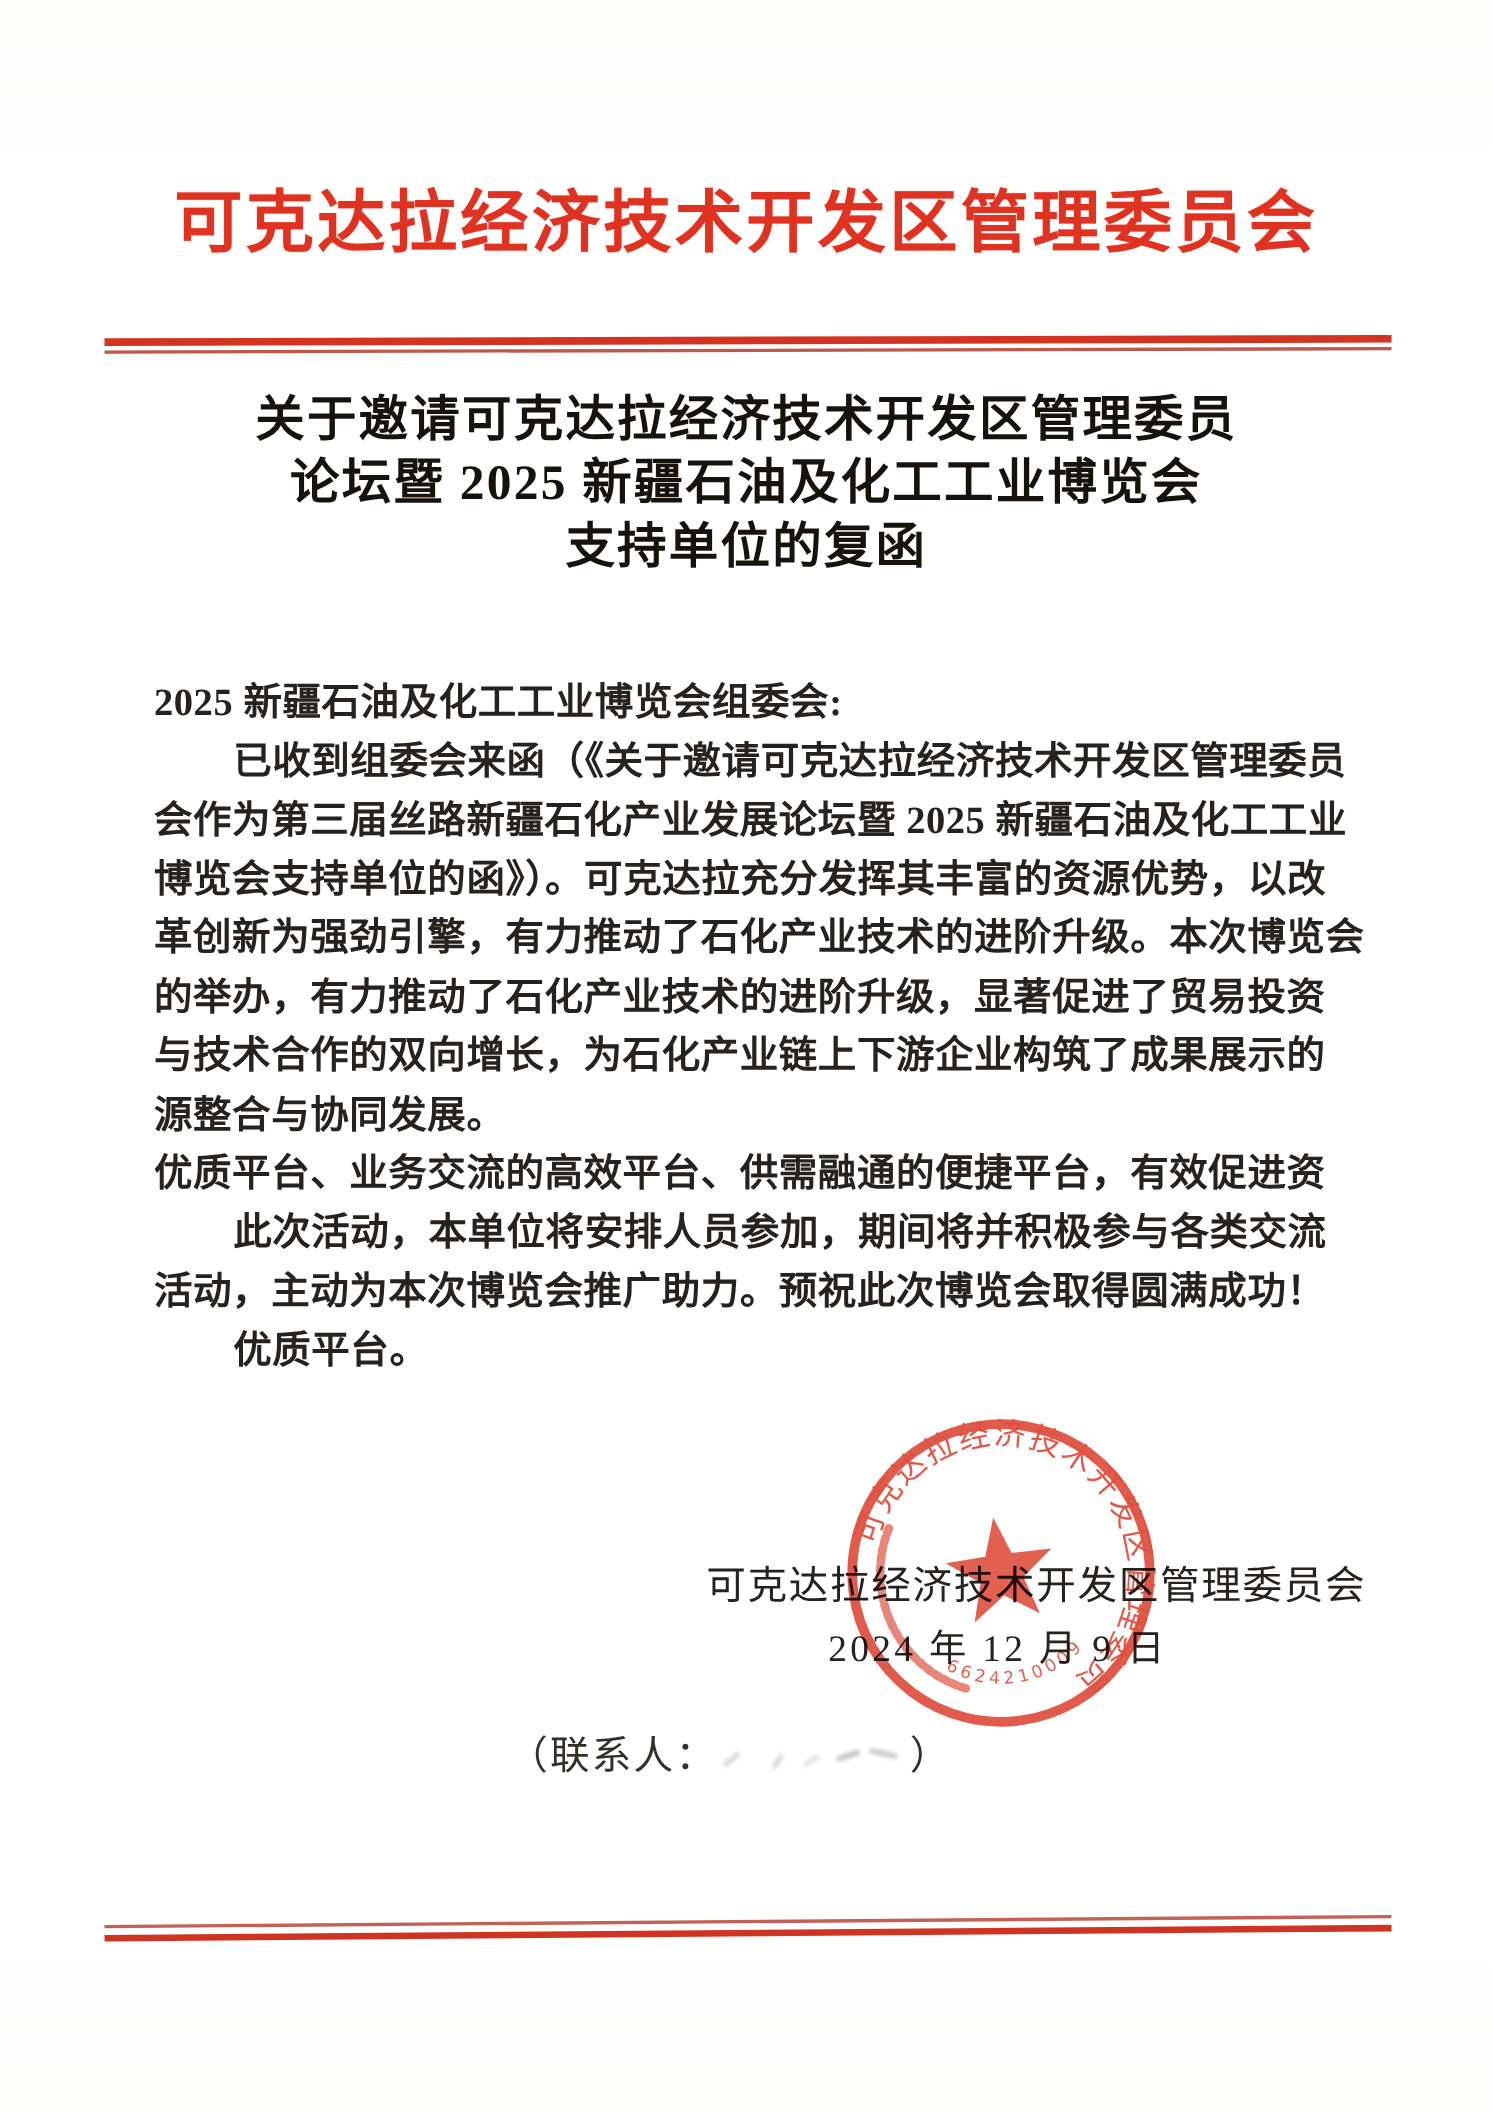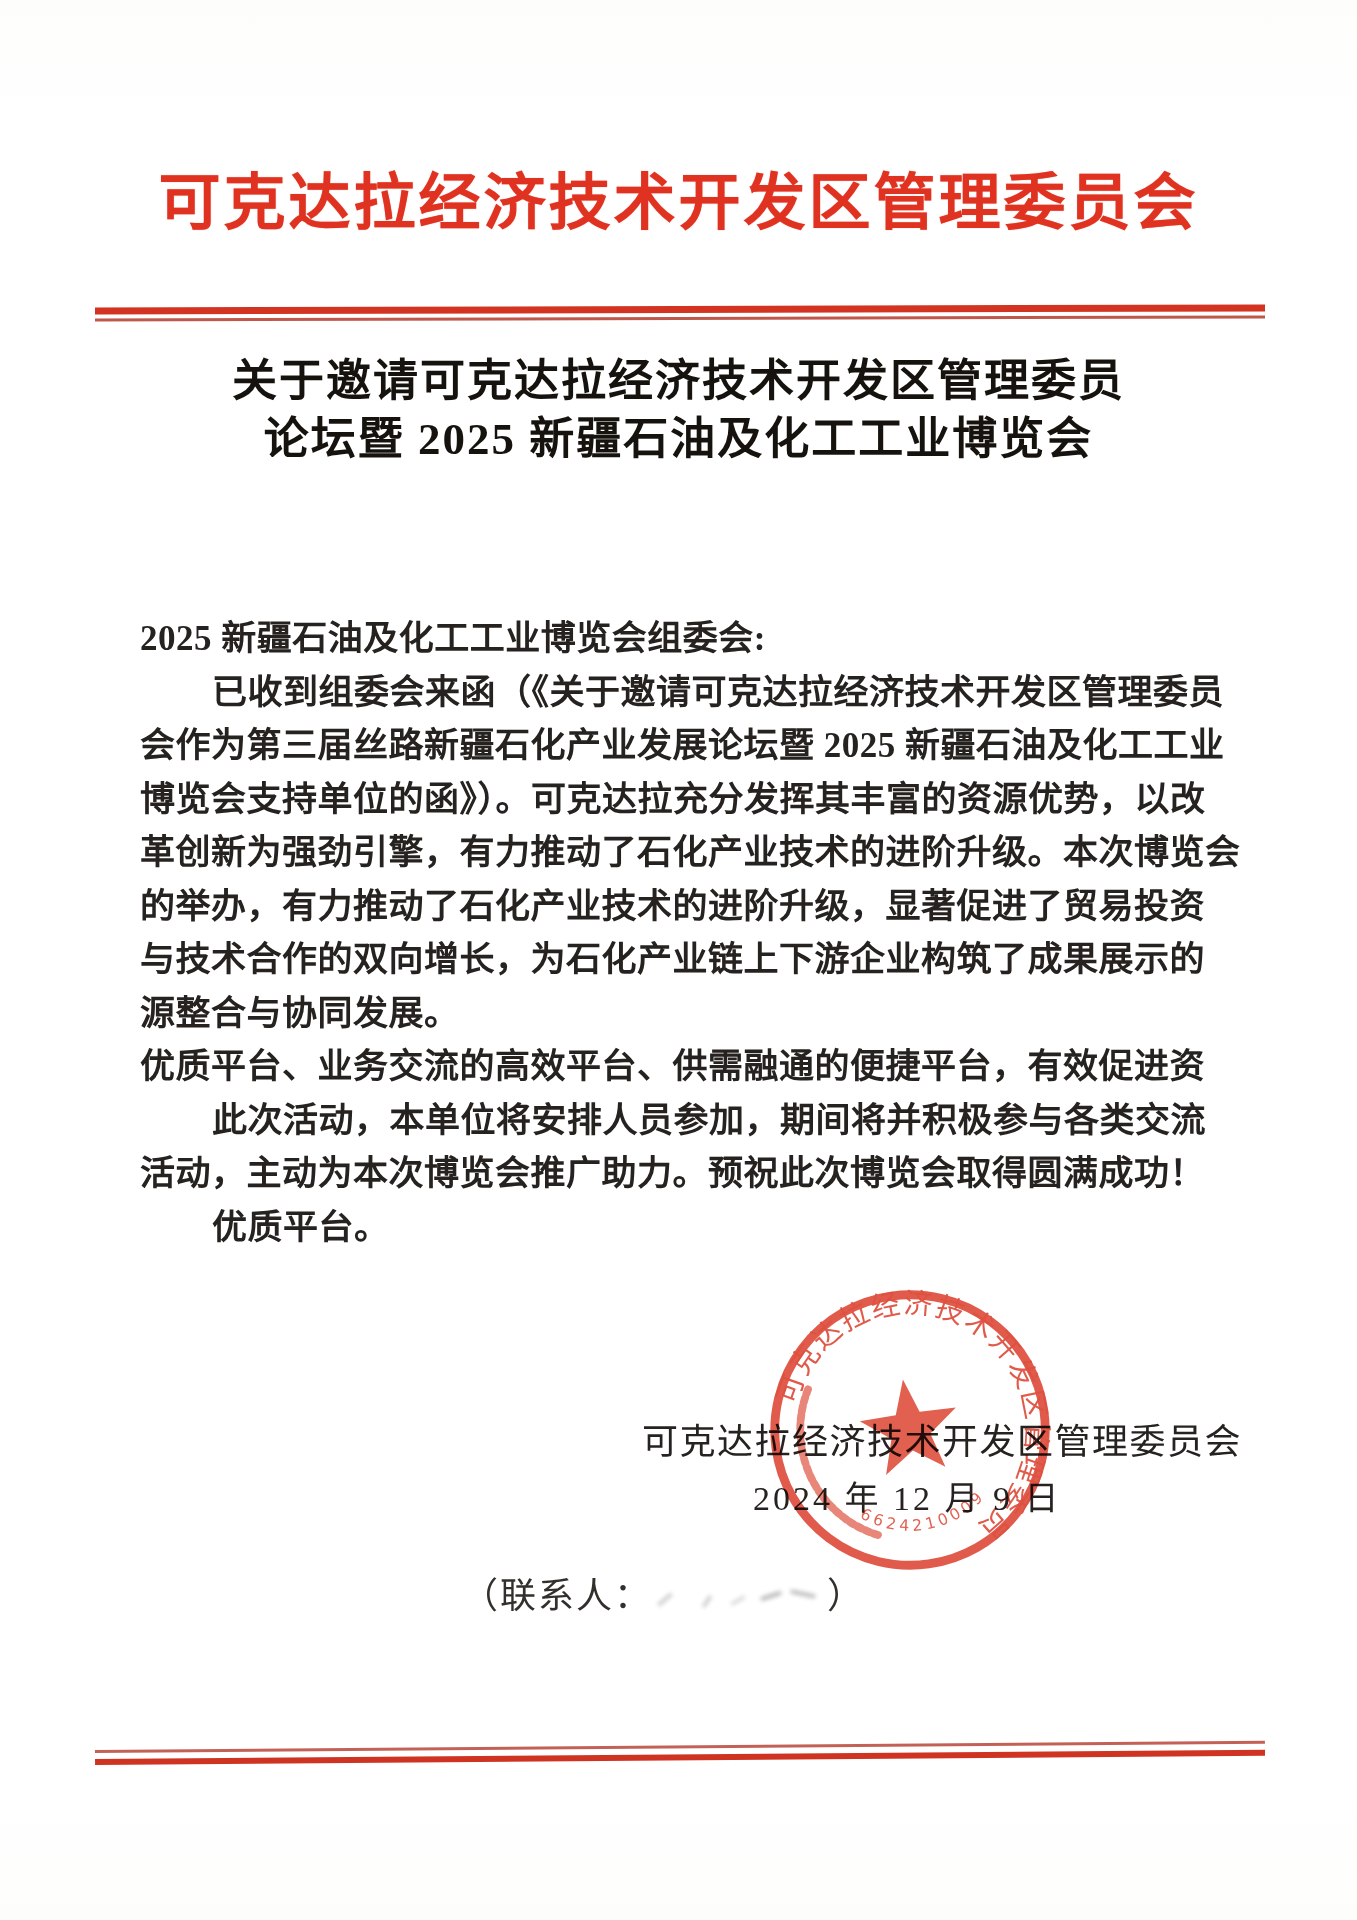--- a/index.html
+++ b/index.html
@@ -154,20 +154,21 @@
   <h1 class="letterhead">可克达拉经济技术开发区管理委员会</h1>
 
   <div class="rule-top">
     <div class="thick"></div>
     <div class="thin"></div>
   </div>
 
   <div class="doc-title">
     <div class="line">关于邀请可克达拉经济技术开发区管理委员</div>
     <div class="line">论坛暨 2025 新疆石油及化工工业博览会</div>
+    <div class="line">支持单位的复函</div>
   </div>
 
   <div class="letter-body">
     <div class="line">2025 新疆石油及化工工业博览会组委会:</div>
     <div class="line indent">已收到组委会来函（《关于邀请可克达拉经济技术开发区管理委员</div>
     <div class="line">会作为第三届丝路新疆石化产业发展论坛暨 2025 新疆石油及化工工业</div>
     <div class="line">博览会支持单位的函》）。可克达拉充分发挥其丰富的资源优势，以改</div>
     <div class="line">革创新为强劲引擎，有力推动了石化产业技术的进阶升级。本次博览会</div>
     <div class="line">的举办，有力推动了石化产业技术的进阶升级，显著促进了贸易投资</div>
     <div class="line">与技术合作的双向增长，为石化产业链上下游企业构筑了成果展示的</div>

